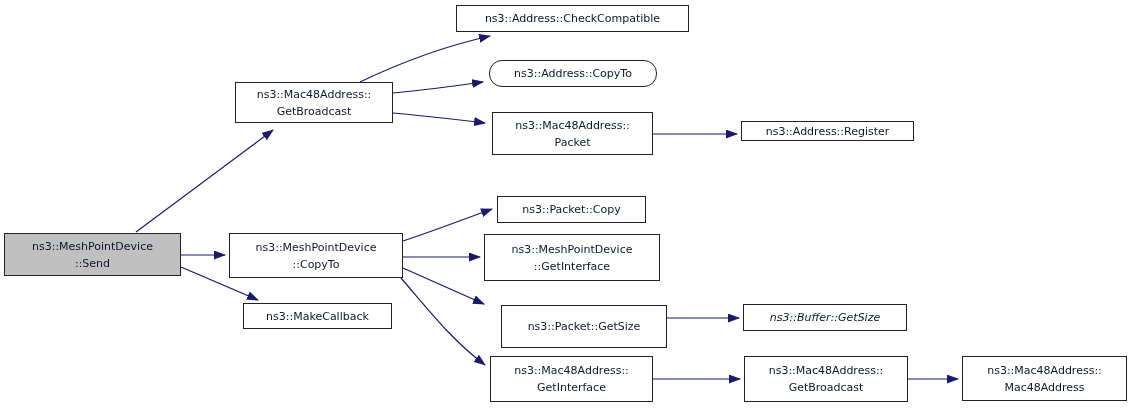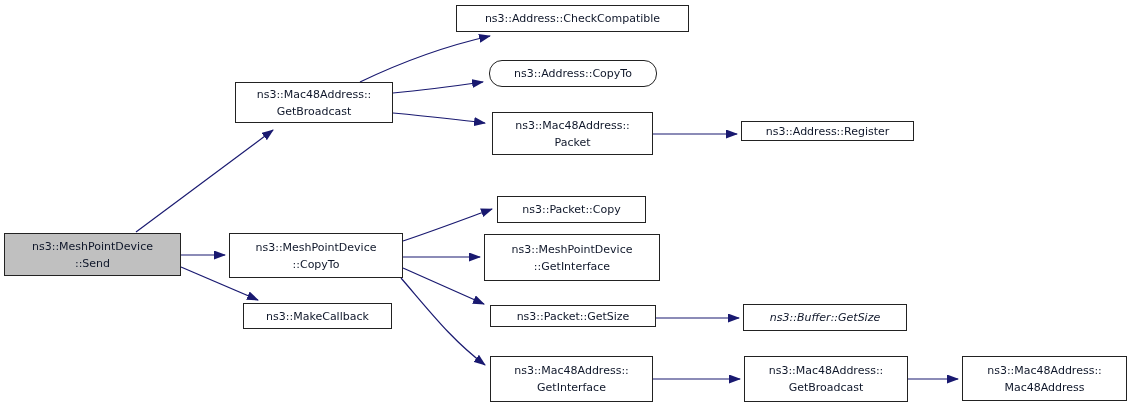--- a/index.html
+++ b/index.html
@@ -99,21 +99,21 @@
 
   <div class="node" style="left:497px; top:180px; width:149px; height:27px;margin-top:16px;">
     <span>ns3::Packet::Copy</span>
   </div>
 
   <div class="node" style="left:484px; top:234px; width:176px; height:47px;">
     <span>ns3::MeshPointDevice</span>
     <span>::GetInterface</span>
   </div>
 
-  <div class="node" style="left:490px; top:305px; width:166px; height:22px;">
+  <div class="node" style="left:501px; top:305px; width:166px; height:43px;">
     <span>ns3::Packet::GetSize</span>
   </div>
 
   <div class="node" style="left:490px; top:356px; width:163px; height:46px;">
     <span>ns3::Mac48Address::</span>
     <span>GetInterface</span>
   </div>
 
   <div class="node" style="left:741px; top:121px; width:173px; height:20px;">
     <span>ns3::Address::Register</span>

